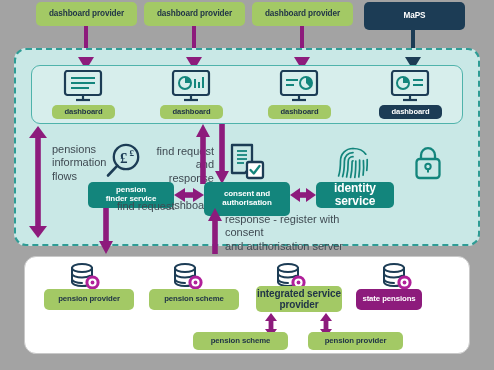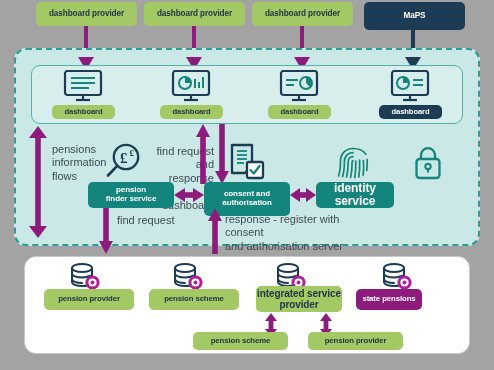--- a/index.html
+++ b/index.html
@@ -236,21 +236,21 @@
   <svg class="abs arrow" style="left:290px; top:188px;" width="26" height="14" viewBox="0 0 26 14">
     <polygon points="0,7 10,0 10,14" fill="#8d1b7c"></polygon>
     <rect x="8" y="4.2" width="10" height="5.6" fill="#8d1b7c"></rect>
     <polygon points="26,7 16,0 16,14" fill="#8d1b7c"></polygon>
   </svg>
 
   <svg class="abs arrow" style="left:99px; top:208px;" width="14" height="46" viewBox="0 0 14 46">
     <rect x="4.2" y="0" width="5.6" height="35" fill="#8d1b7c"></rect>
     <polygon points="7,46 14,33 0,33" fill="#8d1b7c"></polygon>
   </svg>
-  <div class="abs caption" style="left:117px; top:214px; width:70px;">find request</div>
+  <div class="abs caption" style="left:117px; top:200px; width:70px;">find request</div>
 
   <svg class="abs arrow" style="left:208px; top:208px;" width="14" height="46" viewBox="0 0 14 46">
     <rect x="4.2" y="11" width="5.6" height="35" fill="#8d1b7c"></rect>
     <polygon points="7,0 14,13 0,13" fill="#8d1b7c"></polygon>
   </svg>
   <div class="abs caption" style="left:225px; top:213px; width:150px;">response - register with consent
 and authorisation server</div>
 
   <div class="abs" id="white-region" style="left:24px; top:256px; width:446px; height:98px;"></div>
 

